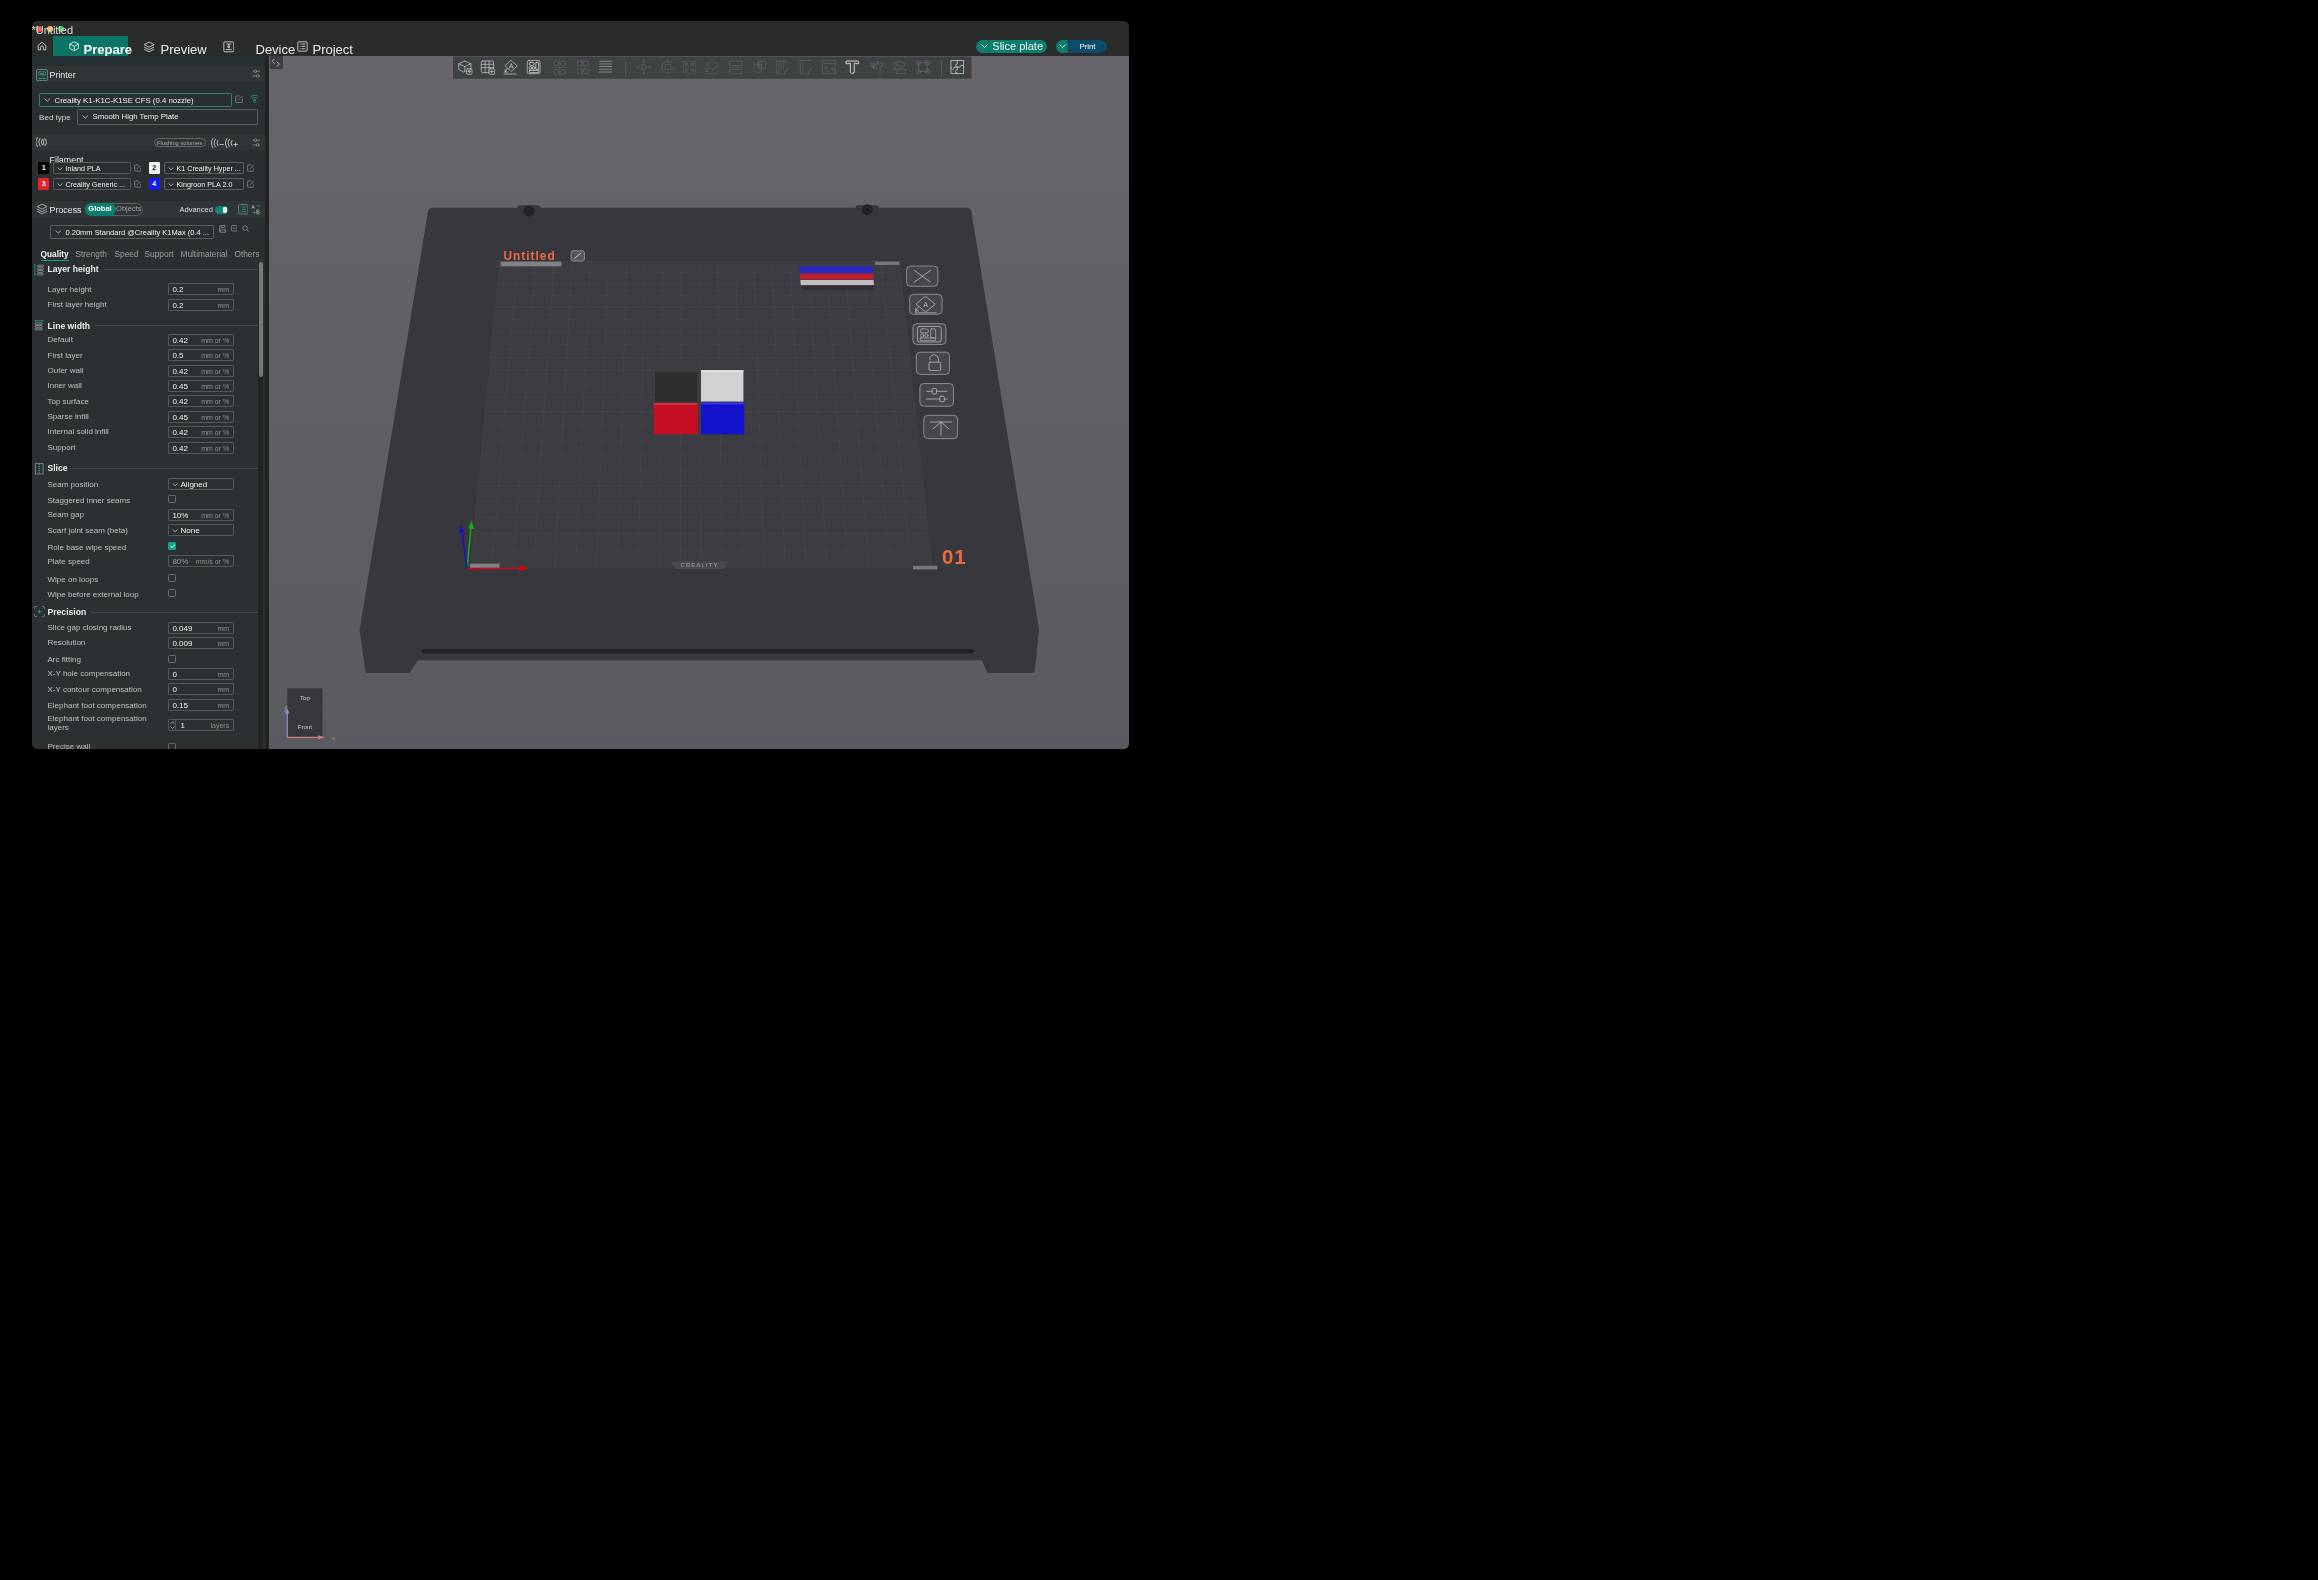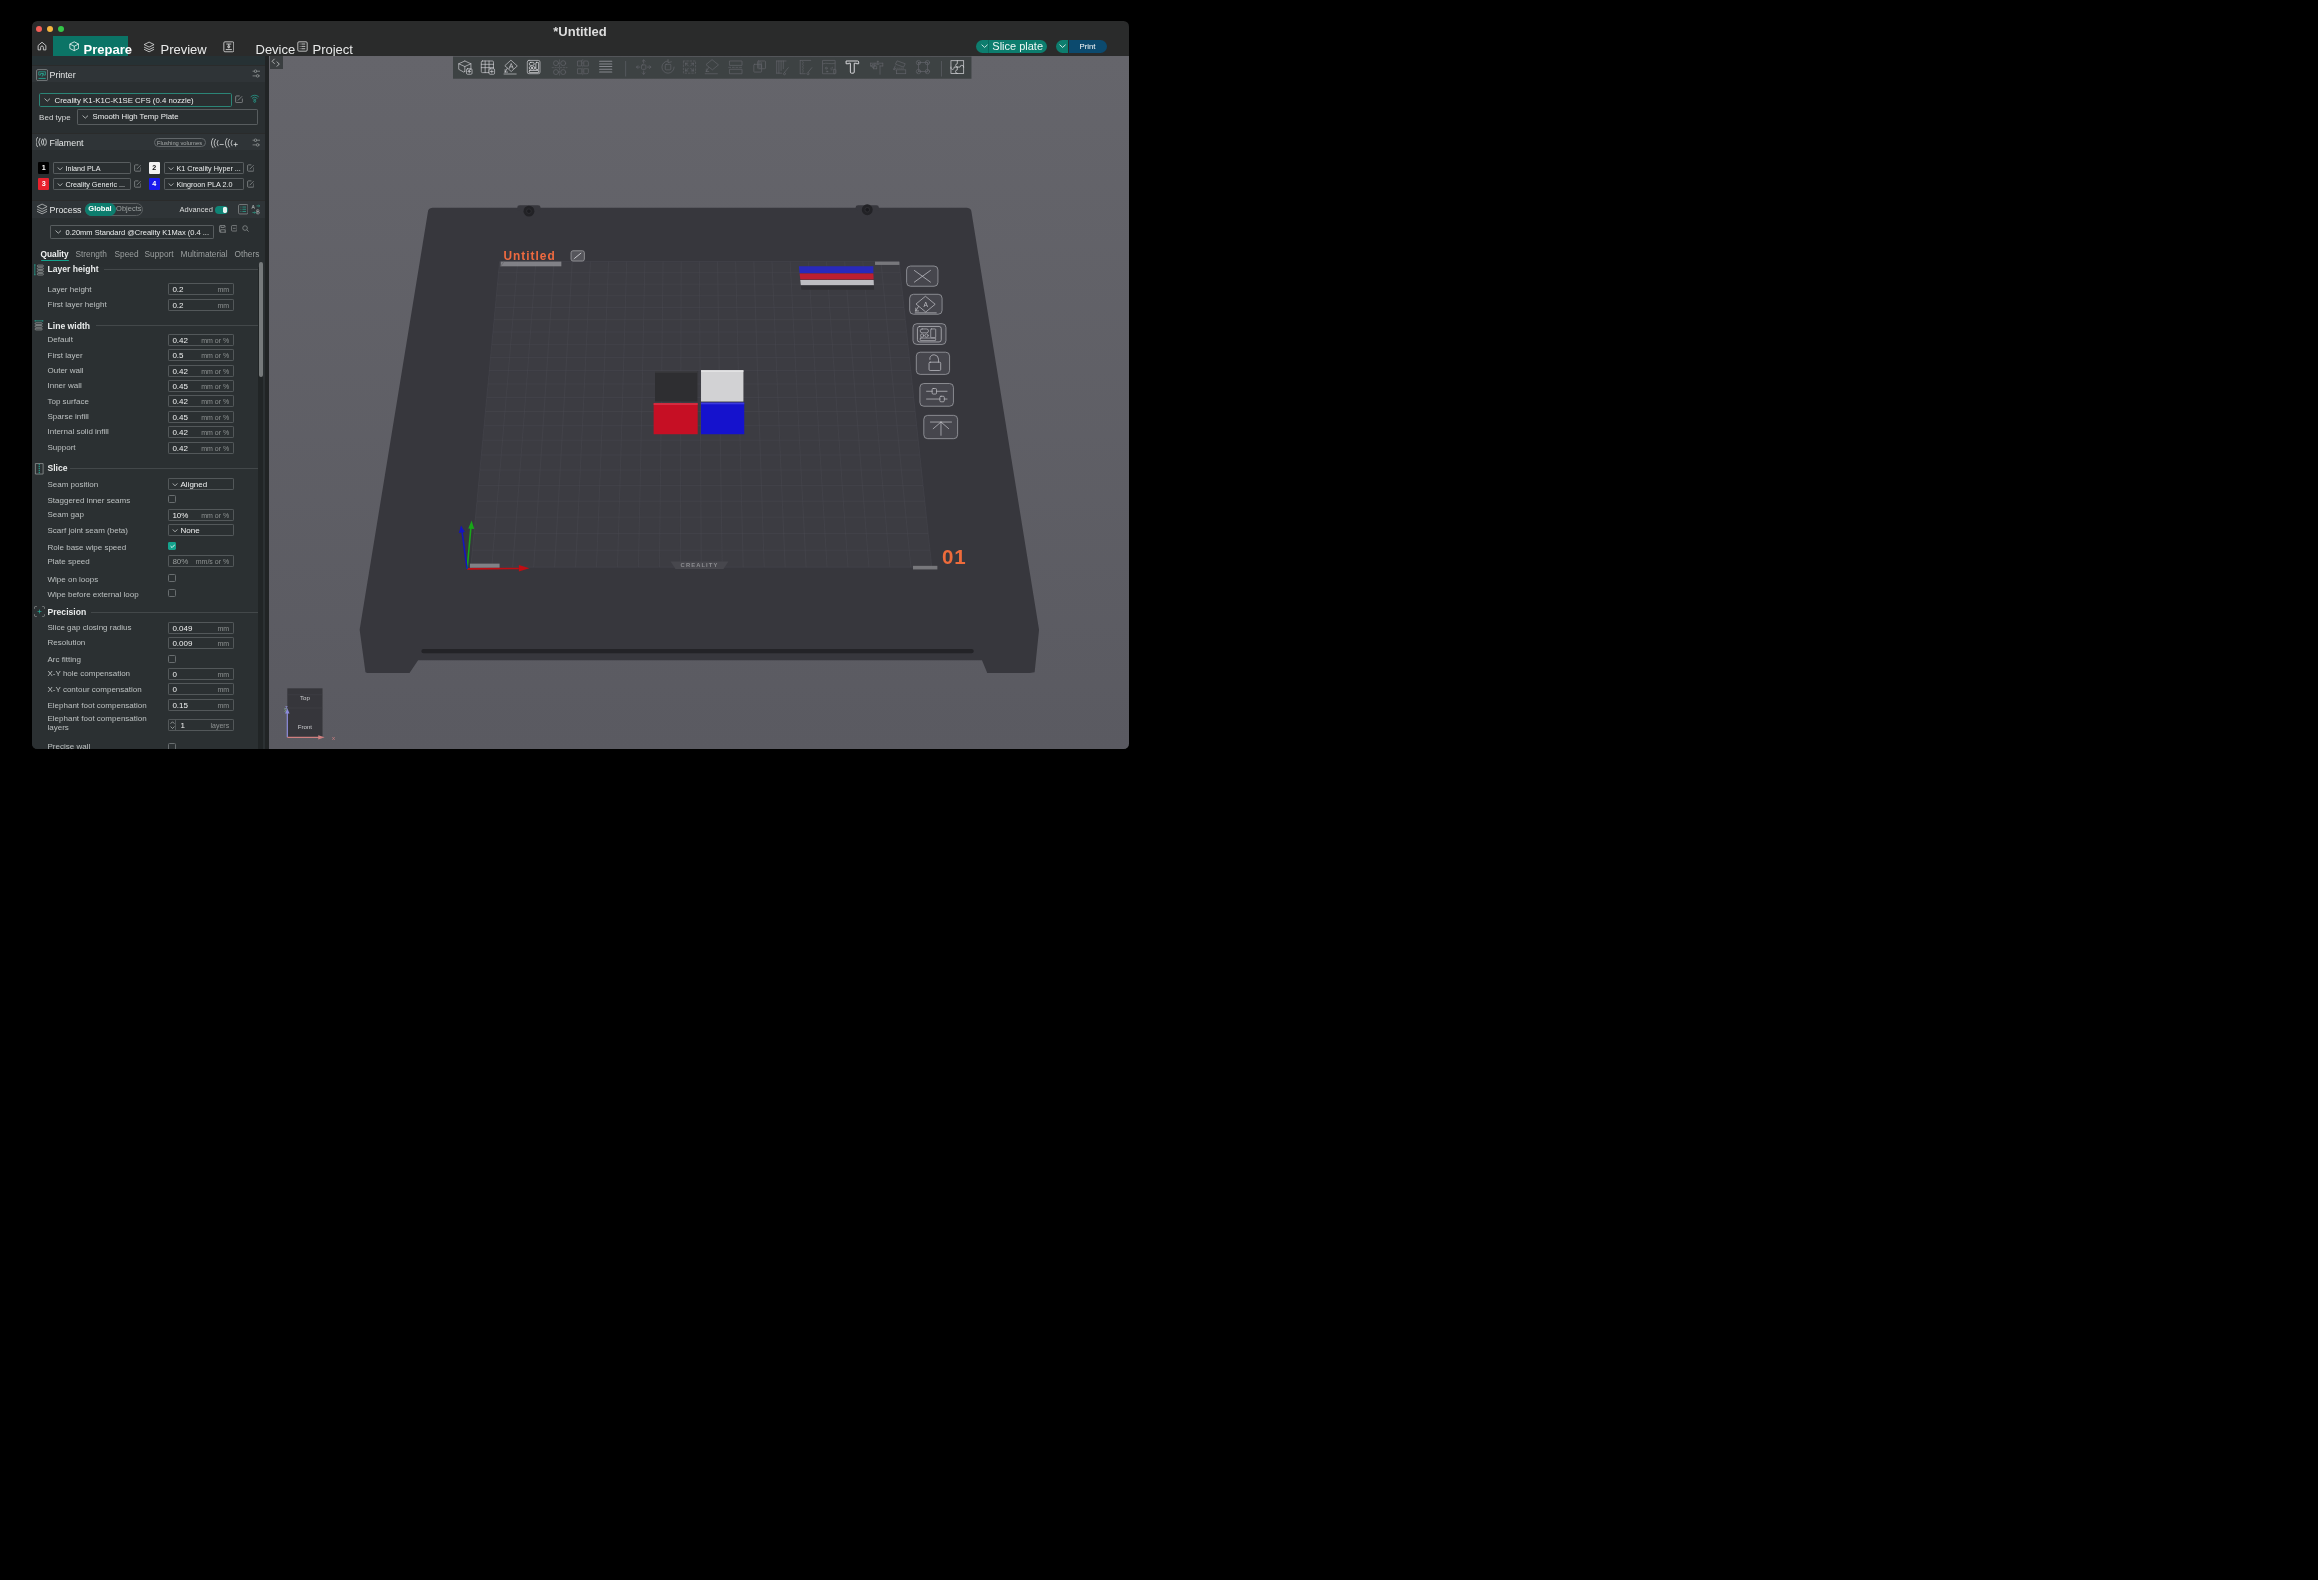--- a/index.html
+++ b/index.html
@@ -14,21 +14,21 @@
 .cb{position:absolute;left:136px;width:8.3px;height:8.3px;border:0.8px solid #686d6f;border-radius:1.4px;background:transparent}
 .cbc{border:none;background:#14a28d}
 .ghdr{font-size:8.6px;color:#e9ebeb;font-weight:700;white-space:nowrap}
 svg{display:block}
 </style></head><body>
 <div id="win">
 
 <div class="ab tl" style="left:4.1px;top:4.6px;width:6.4px;height:6.4px;background:#f35f57"></div>
 <div class="ab tl" style="left:15px;top:4.6px;width:6.4px;height:6.4px;background:#f6b53f"></div>
 <div class="ab tl" style="left:26px;top:4.6px;width:6.4px;height:6.4px;background:#33c748"></div>
-<div class="ab" style="left:0;top:3.3px;width:1097px;text-align:center;font-size:13px;font-weight:700;color:#dddddd">*Untitled</div>
+<div class="ab" style="left:0;top:3.3px;width:1097px;font-size:11px;font-weight:400;color:#dddddd">*Untitled</div>
 <div class="ab" style="left:0;top:15px;width:1097px;height:20px;background:#2a2b2b"></div>
 <svg class="ab" style="left:5.5px;top:20px" width="10" height="10" viewBox="0 0 18 18" fill="none" stroke="#e9eaea" stroke-width="1.4">
       <path d="M2 8.2 L9 2.2 L16 8.2 L16 16 L11.5 16 L11.5 11.5 A2.5 2.5 0 0 0 6.5 11.5 L6.5 16 L2 16 Z"></path>
     </svg>
 <div class="ab" style="left:21.3px;top:15px;width:75px;height:20px;background:#0b7466"></div>
 <svg class="ab" style="left:37px;top:20px" width="10.5" height="10.5" viewBox="0 0 19 19" fill="none" stroke="#fff" stroke-width="1.4">
       <path d="M9.5 1.5 L17.5 5.5 L17.5 13.5 L9.5 17.5 L1.5 13.5 L1.5 5.5 Z M1.5 5.5 L9.5 9.5 L17.5 5.5 M9.5 9.5 L9.5 17.5"></path>
     </svg>
 <div class="ab navtxt" style="left:52px;top:21px;font-weight:700;color:#fff">Prepare</div>
 <svg class="ab" style="left:111px;top:19.7px" width="12.2" height="12.2" viewBox="0 0 22 22" fill="none" stroke="#e9eaea" stroke-width="1.4">
@@ -100,21 +100,21 @@
 <svg class="ab" style="left:50px;top:94px" width="6.6" height="3.9" viewBox="0 0 12 7" fill="none" stroke="#c7cbcb" stroke-width="1.5">
       <path d="M1 1 L6 5.7 L11 1"></path>
     </svg>
 <div class="ab" style="left:61px;top:91px;font-size:7.8px;color:#eceeee;white-space:nowrap">Smooth High Temp Plate</div>
 <svg class="ab" style="left:4.8px;top:115px" width="12.2" height="12.2" viewBox="0 0 22 22" fill="none" stroke="#e3e5e5" stroke-width="1.4">
       <path d="M3 2 A16 16 0 0 0 3 20"></path>
       <path d="M7.5 3.5 A13 13 0 0 0 7.5 18.5"></path>
       <path d="M12 5 A9.5 9.5 0 0 0 12 17"></path>
       <ellipse cx="16" cy="11" rx="2.6" ry="6.2"></ellipse>
     </svg>
-<div class="ab hdr" style="left:18px;top:117px">Filament</div>
+<div class="ab hdr" style="left:18px;top:134px">Filament</div>
 <div class="ab" style="left:122px;top:117px;width:52px;height:8.6px;border:0.6px solid #62676a;border-radius:4.4px;text-align:center;line-height:8px;font-size:5.8px;color:#a6aaaa">Flushing volumes</div>
 <svg class="ab" style="left:179px;top:116px" width="13.3" height="12.2" viewBox="0 0 24 22" fill="none" stroke="#dfe1e1" stroke-width="1.4">
       <path d="M4 2 A15.5 15.5 0 0 0 4 20"></path>
       <path d="M8.5 3.5 A12.5 12.5 0 0 0 8.5 18.5"></path>
       <path d="M13 5.5 A9 9 0 0 0 13 16.5"></path>
       <path d="M15.5 13.5 L23 13.5"></path>
     </svg>
 <svg class="ab" style="left:193px;top:116px" width="13.3" height="12.2" viewBox="0 0 24 22" fill="none" stroke="#dfe1e1" stroke-width="1.4">
       <path d="M4 2 A15.5 15.5 0 0 0 4 20"></path>
       <path d="M8.5 3.5 A12.5 12.5 0 0 0 8.5 18.5"></path>

